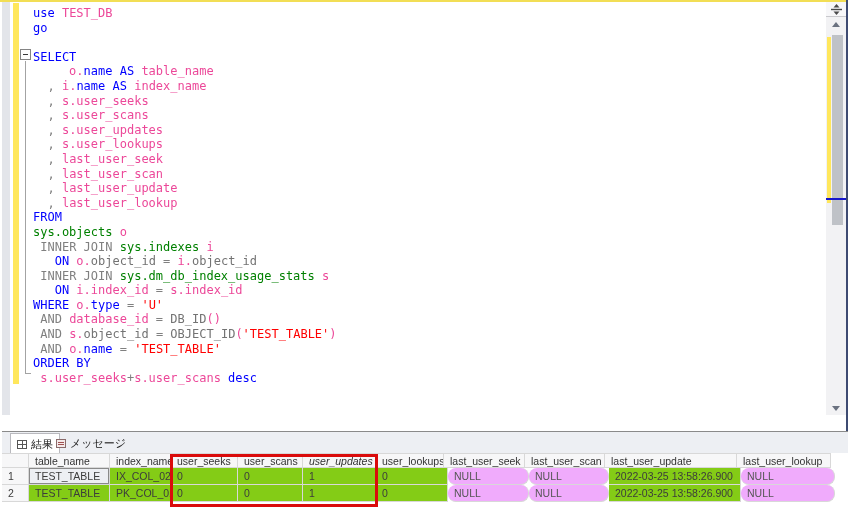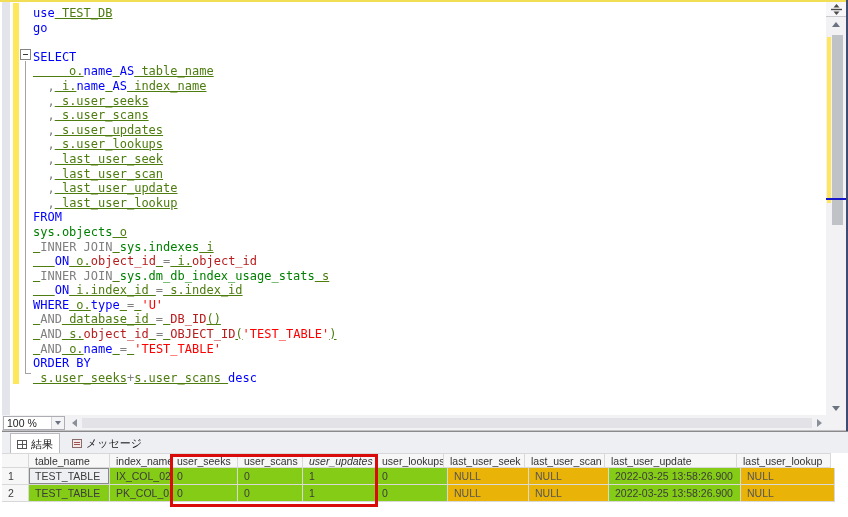--- a/index.html
+++ b/index.html
@@ -13,23 +13,23 @@
   
   .editor-pane { position:absolute; left:2px; top:2px; width:824px; height:413px; background:#fff; overflow:hidden; }
   .indicator-margin { position:absolute; left:0; top:0; width:8px; height:413px; background:#e3e5ea; }
   .change-bar { position:absolute; left:11px; top:1px; width:6px; height:381px; background:#ffe75c; }
 
   .code-text { position:absolute; left:31px; top:4px; font:12px/14.6px "DejaVu Sans Mono", monospace; color:#000; white-space:pre; }
   .code-line { height:14.6px; }
   .tk-k { color:#0000ff; }
   .tk-g { color:#808080; }
   .tk-o { color:#008000; }
-  .tk-f { color:#b91c1c; }
+  .tk-f { color:#737373; }
   .tk-s { color:#ff0000; }
-  .tk-d { color:#4d7c0f;text-decoration:underline; }
+  .tk-d { color:#ec4899; }
 
   .collapse-box { position:absolute; left:18px; top:47px; width:11px; height:11px; border:1px solid #848484; background:#fff; }
   .collapse-box .minus { position:absolute; left:2px; top:4px; width:5px; height:1px; background:#3a3a3a; }
   .outline-vline { position:absolute; left:23px; top:59px; width:1px; height:313px; background:#a3a3a3; }
   .outline-tick  { position:absolute; left:23px; top:371px; width:6px; height:1px; background:#a3a3a3; }
 
   
   .vscrollbar { position:absolute; left:826px; top:2px; width:20px; height:413px; background:#f2f2f4; }
   .split-handle { position:absolute; left:0; top:0; width:20px; height:15px; background:#f7f7f9; border-bottom:1px solid #c9c9cd; }
   .split-handle svg { display:block; margin:2px auto 0; }
@@ -67,21 +67,21 @@
   .grid-glyph::after  { content:""; position:absolute; top:0; bottom:0; left:4px; width:1px; background:#555; }
   .msg-glyph { width:10px; height:9px; border:1px solid #8a6b6b; background:#f3e9e9; position:relative; }
   .msg-glyph::before { content:""; position:absolute; left:1px; top:2px; width:6px; height:1px; background:#a05050; box-shadow:0 2px 0 #a05050; }
 
   .grid-area { position:absolute; left:2px; top:453px; width:846px; height:64px; background:#fff; overflow:hidden; font-size:10.5px; color:#3c3c3c; }
   .g-row { display:flex; }
   .g-cell { flex:none; border-right:1px solid #d8d8d8; border-bottom:1px solid #d8d8d8; padding:0 0 0 6px; overflow:hidden; white-space:nowrap; display:flex; align-items:center; }
   .g-head .g-cell { height:15px; background:#f7f7f8; border-top:1px solid #d8d8d8; color:#333; }
   .g-body .g-cell { height:17px; background:#84cc16; }
   .g-body .g-rowhdr { background:#f7f7f8; }
-  .g-cell.null { background:#eab308; color:#555; }
+  .g-cell.null { background:#f0abfc; color:#555;border-radius:8px; }
   .g-cell.focused { box-shadow:inset 0 0 0 1px #8a8a8a; background:#edeff3; }
 
   .red-annotation { position:absolute; left:170px; top:454px; width:208px; height:53px; border:3px solid #da0b0b; z-index:9; pointer-events:none; }
 </style>
 </head>
 <body>
 
 <div class="window">
   <div class="top-border"></div>
 
@@ -111,44 +111,27 @@
       <div class="sb-changes"></div>
       <div class="sb-thumb"></div>
       <div class="sb-caret-line"></div>
     </div>
     <div class="sb-btn sb-down">
         <div class="tri tri-down"></div>
       </div>
   </div>
   <div class="right-border"></div>
 
-  <div class="statusbar">
-    <div class="zoom-combo">
-      <span class="zval">100 %</span>
-      <span class="zoom-drop">
-          <span class="tri tri-down"></span>
-        </span>
-    </div>
-    <div class="hscrollbar">
-      <div class="hs-btn hs-left">
-          <div class="tri tri-left"></div>
-        </div>
-      <div class="hs-thumb"></div>
-      <div class="hs-btn hs-right">
-          <div class="tri tri-right"></div>
-        </div>
-    </div>
-  </div>
 
   <div class="tabs-row">
     <div class="tab tab-selected" style="left:8px;">
       <span class="ticon grid-glyph"></span>
       <span>結果</span>
     </div>
-    <div class="tab" style="left:64px;">
+    <div class="tab" style="left:48px;">
       <span class="ticon msg-glyph"></span>
       <span>メッセージ</span>
     </div>
   </div>
 
   <div class="grid-area">
     <div class="g-row g-head">
         <div class="g-cell g-rowhdr" style="width: 27px;"></div>
         <div class="g-cell " style="width: 81px;">table_name</div>
         <div class="g-cell " style="width: 61px;">index_name</div>

